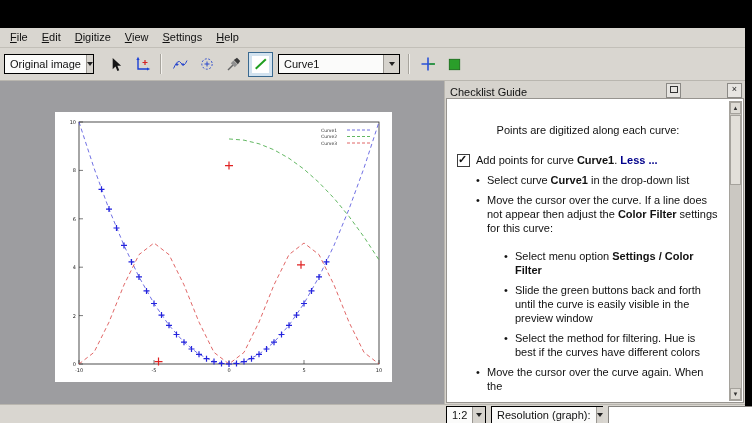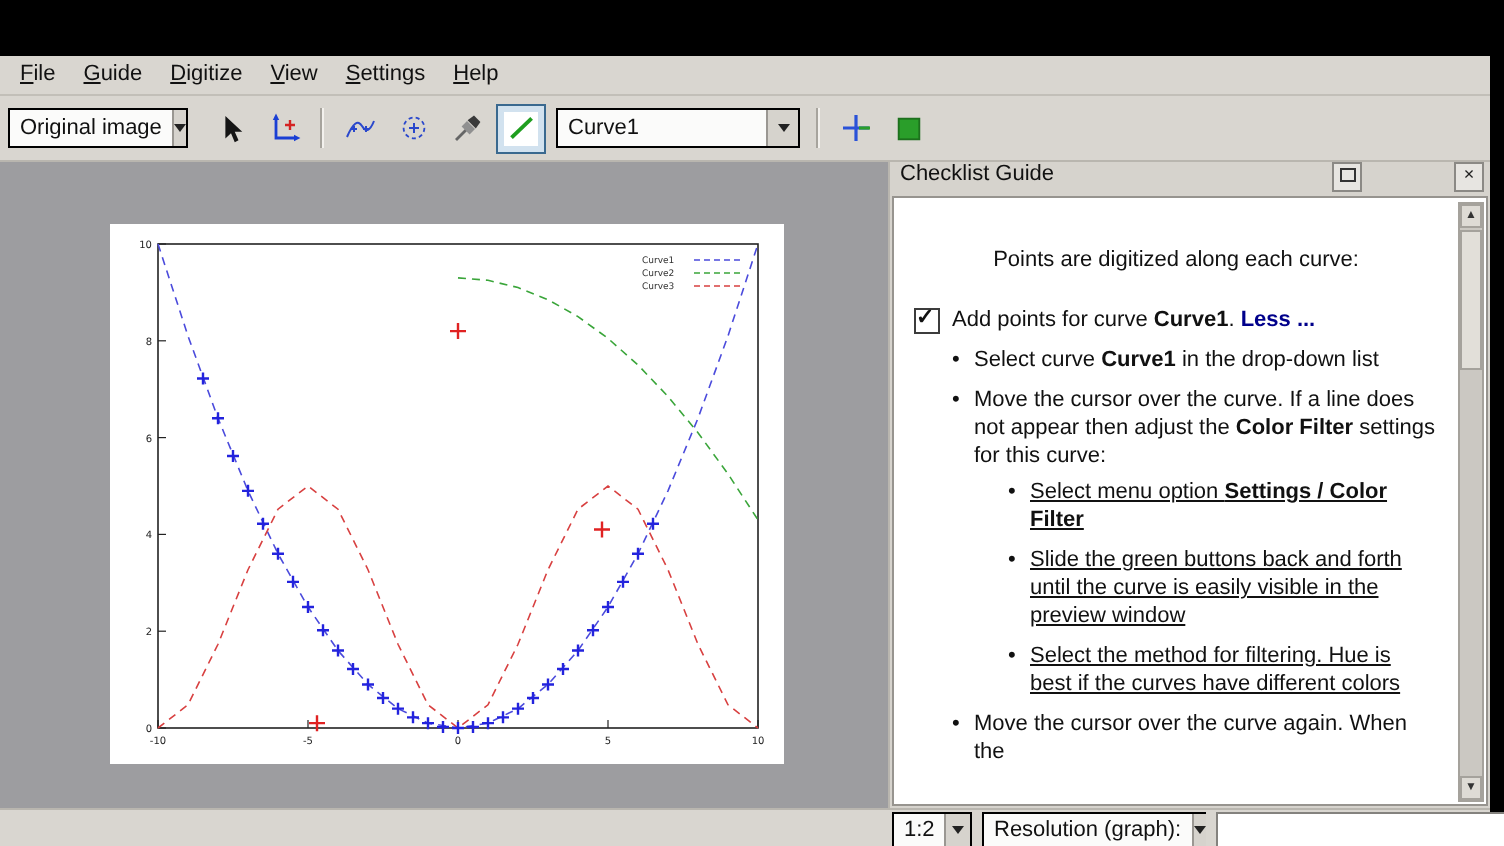--- a/index.html
+++ b/index.html
@@ -36,36 +36,36 @@
   .icon-plate { width:17px; height:17px; display:flex; align-items:center; justify-content:center; }
   .sep { width:0; height:20px; border-left:1px solid #a7a49d; border-right:1px solid #f3f1ed; margin:0 4px; }
   
   .main { flex:1; display:flex; min-height:0; }
   .imageview { flex:1; background:#9d9da0; position:relative; overflow:hidden; }
   .canvas { position:absolute; left:55px; top:31px; width:337px; height:270px; background:#fff; }
   svg text { font-family:"DejaVu Sans", sans-serif; }
   
   .panel { width:300px; background:#d6d3cd; display:flex; flex-direction:column;
            border-left:1px solid #b9b6af; position:relative; }
-  .panel-title { height:17px; display:flex; align-items:flex-start; padding:0 3px 0 5px;gap:44px; }
+  .panel-title { height:17px; display:flex; align-items:flex-end; padding:0 3px 0 5px;gap:44px; }
   .panel-title .sp { flex:1; }
   .win-btn { width:13px; height:13px; border:1px solid #8b8985; background:#e7e5e1;
              font-size:9px; line-height:11px; text-align:center; margin-left:2px; color:#222; }
   .float-glyph { display:block; width:6px; height:5px; border:1px solid #333; margin:2px auto; }
   .panel-body { flex:1; background:#fff; border:1px solid #97948f; margin:0 1px 1px 1px;
                 overflow:hidden; padding:10px 24px 0 10px; line-height:14px; position:relative; }
   .intro { margin:14px 0 16px 0;text-align:center; }
   .check-row { display:flex; align-items:flex-start; margin:0 0 6px 0; }
   .checkbox { width:11px; height:11px; border:1px solid #3c3c3c; background:#fff;
               margin:1px 6px 0 0; flex:none; position:relative; }
   .checkbox .tick { position:absolute; left:0px; top:-3px; font-size:11px; font-weight:bold; color:#111; }
   ul.bullets { list-style:none; margin:0; padding:0 0 0 30px; }
   ul.bullets li { margin:0 0 6px 0; position:relative; }
   ul.bullets li::before { content:"\2022"; position:absolute; left:-11px; top:0; }
-  ul.sub { padding-left:28px; margin-top:4px;text-decoration:underline; }
+  ul.sub { padding-left:28px; margin-top:14px; }
   .b { font-weight:bold; }
   .link-less { font-weight:bold; color:#00008b; cursor:pointer; }
   .inline-icon { display:inline-block; width:13px; height:13px; vertical-align:-3px;
                  border:1px solid #8a8a8a; background:#fff; margin:0 1px; }
   
   .scrollbar { position:absolute; right:3px; top:20px; bottom:3px; width:13px;
                background:#cbc8c2; border:1px solid #a5a29c; box-sizing:border-box; }
   .scroll-arrow { height:12px; background:#dedbd5; border:1px solid #a5a29c; font-size:6px;
                   line-height:10px; text-align:center; color:#333; box-sizing:border-box; }
   .scroll-arrow.down { position:absolute; bottom:0; left:0; right:0; }
@@ -80,21 +80,21 @@
   .sb-input { width:146px; height:16px; margin-left:5px; border:1px solid #84827e;
               background:#fff; font-family:"Liberation Sans",sans-serif; font-size:11px; padding:0 3px; }
 </style>
 </head>
 <body>
 
 <div class="app">
 
   <div class="menubar">
     <span class="menu-item">File</span>
-    <span class="menu-item">Guide</span>
+    <span class="menu-item">Edit</span>
     <span class="menu-item">Digitize</span>
     <span class="menu-item">View</span>
     <span class="menu-item">Settings</span>
     <span class="menu-item">Help</span>
   </div>
 
   <div class="toolbar">
     <div class="combo combo-bg">
       <span class="val">Original image</span>
       <span class="arrow-btn">

